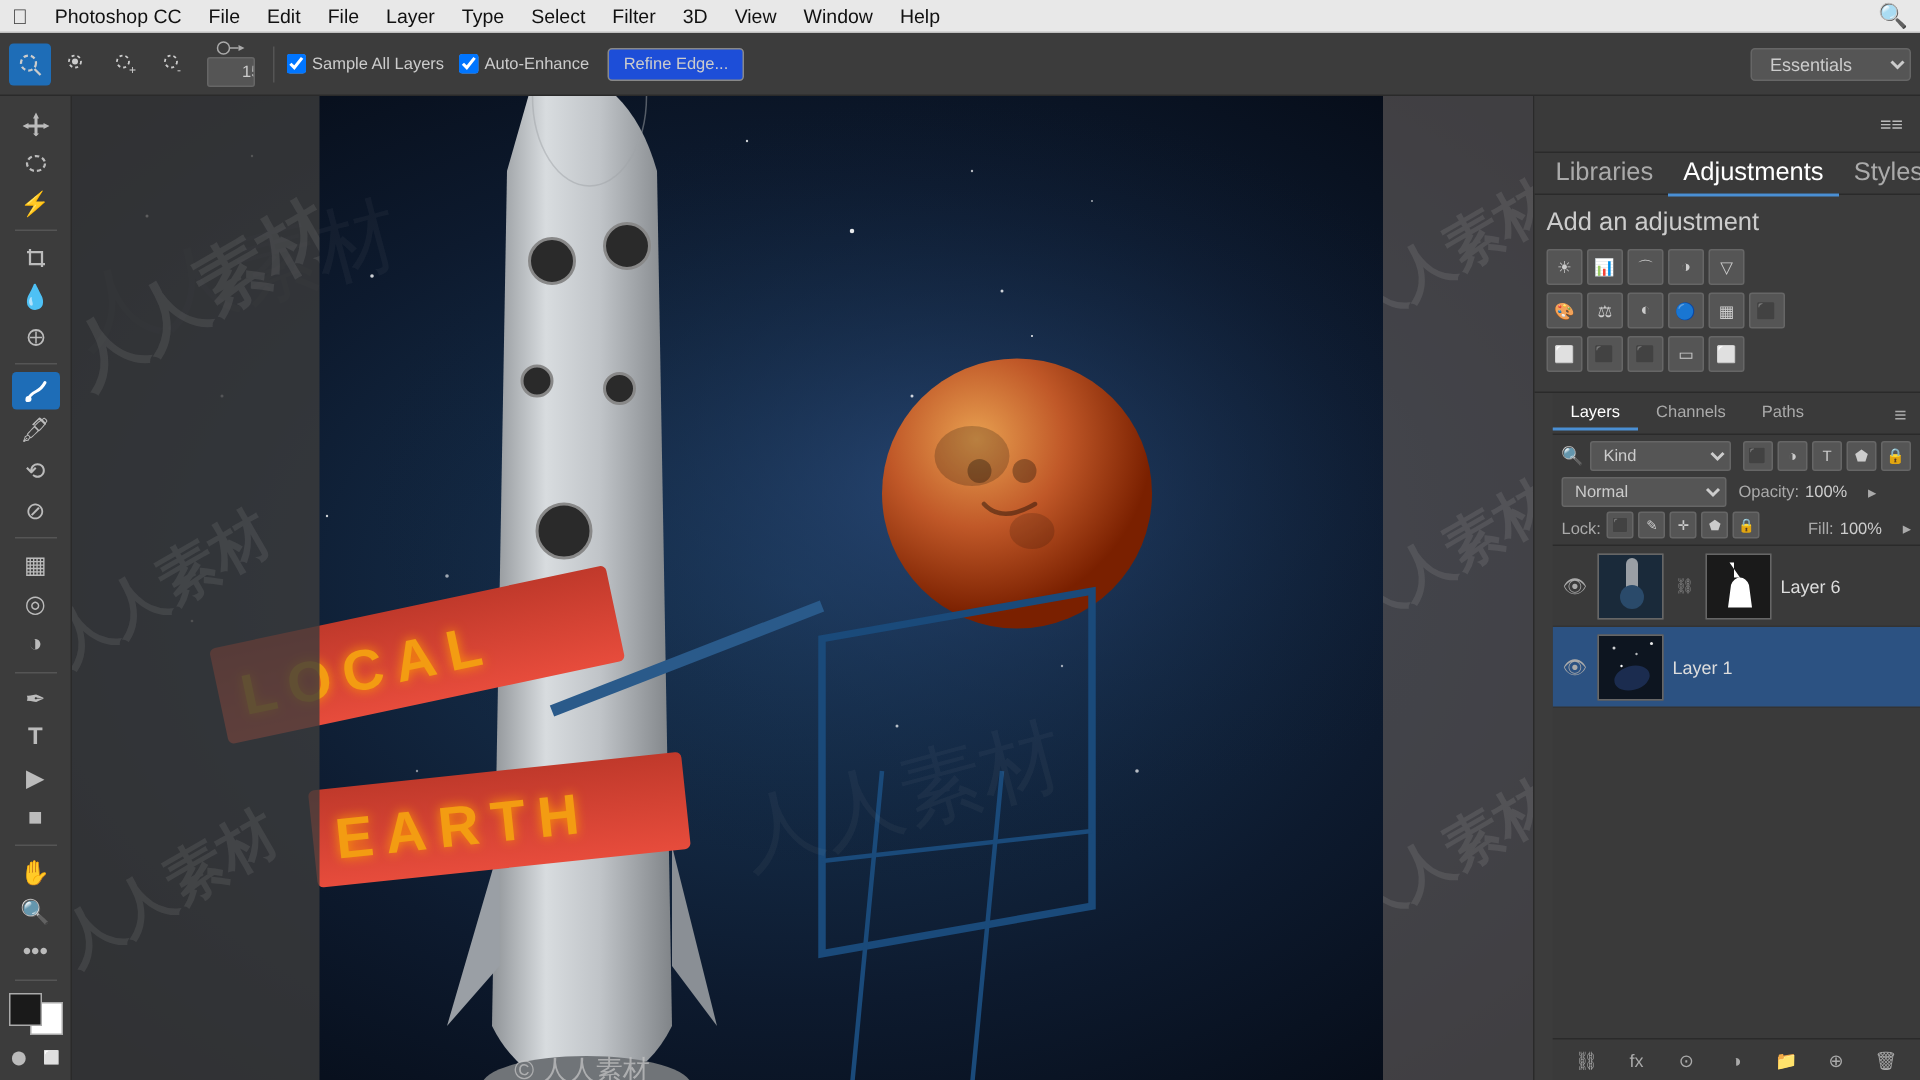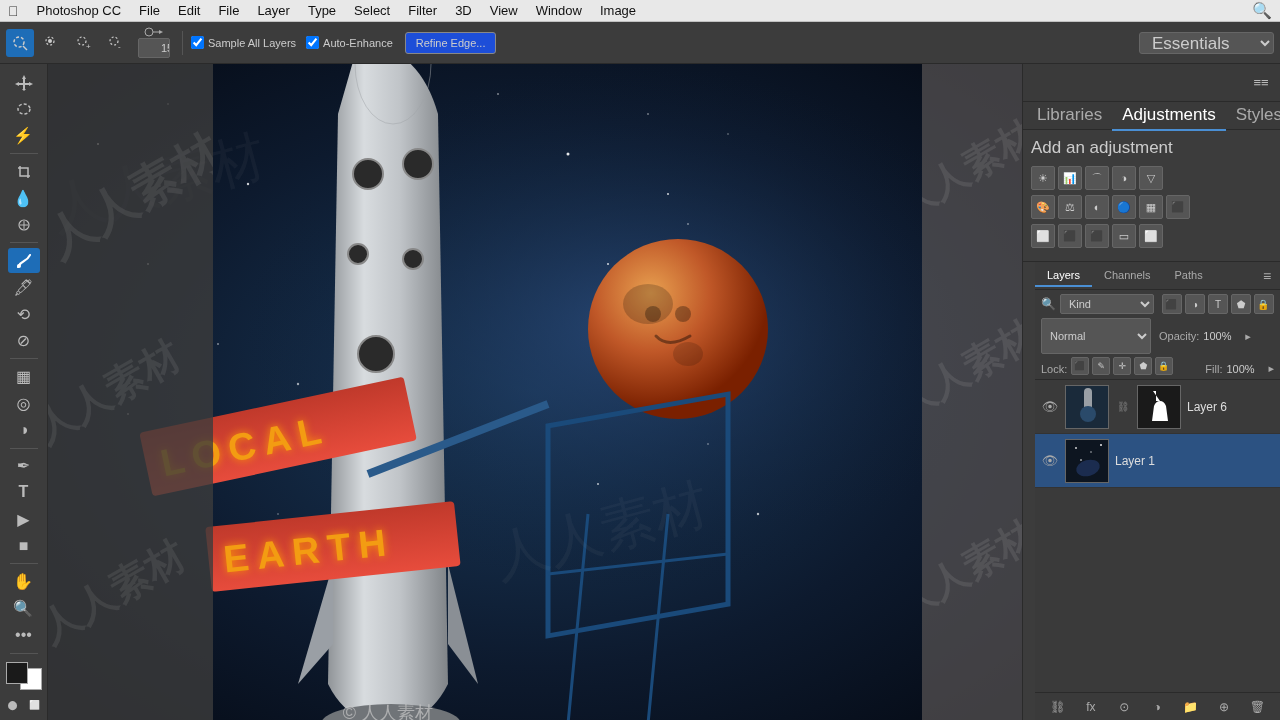--- a/index.html
+++ b/index.html
@@ -94,21 +94,21 @@
       cursor: pointer;
       margin-left: 8px;
     }
     .workspace-select {
       margin-left: auto;
       height: 22px;
       padding: 0 8px;
       background: #555;
       border: 1px solid #666;
       color: #ccc;
-      font-size: 17px;
+      font-size: 12px;
       border-radius: 3px;
       cursor: pointer;
     }
 
     
     #main {
       display: flex;
       flex: 1;
       overflow: hidden;
     }
@@ -323,21 +323,21 @@
     }
 
     .blend-row {
       display: flex;
       align-items: center;
       gap: 4px;
       margin-bottom: 3px;
     }
     .blend-select {
       width: 110px;
-      height: 36px;
+      height: 20px;
       background: #555;
       border: 1px solid #666;
       color: #ccc;
       font-size: 11px;
       border-radius: 2px;
       padding: 0 4px;
     }
 
     .lock-row {
       display: flex;
@@ -451,21 +451,21 @@
   <span class="menu-item">File</span>
   <span class="menu-item">Edit</span>
   <span class="menu-item">File</span>
   <span class="menu-item">Layer</span>
   <span class="menu-item">Type</span>
   <span class="menu-item">Select</span>
   <span class="menu-item">Filter</span>
   <span class="menu-item">3D</span>
   <span class="menu-item">View</span>
   <span class="menu-item">Window</span>
-  <span class="menu-item">Image</span>
+  <span class="menu-item">Help</span>
   <span style="margin-left:auto;font-size:16px;color:#555;cursor:pointer;">🔍</span>
 </div>
 
 <div id="toolbar">
   <button class="tool-btn active" title="Quick Selection Tool">
     <svg width="16" height="16" viewBox="0 0 16 16" fill="none">
         <circle cx="7" cy="7" r="5" stroke="#ccc" stroke-width="1.5" fill="none" stroke-dasharray="3 2"></circle>
         <line x1="11" y1="11" x2="15" y2="15" stroke="#ccc" stroke-width="1.5"></line>
       </svg>
   </button>

